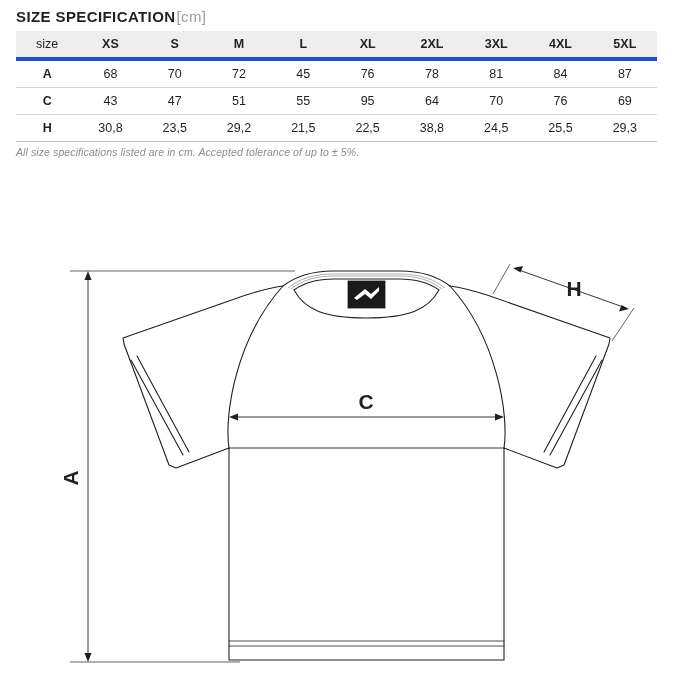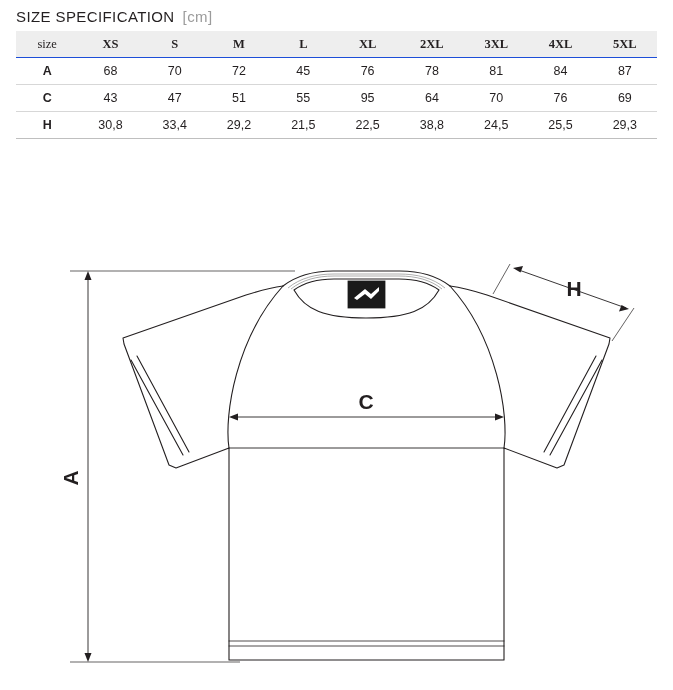--- a/index.html
+++ b/index.html
@@ -22,49 +22,48 @@
   }
   
   .title-row {
     position: absolute;
     left: 16px;
     top: 8px;
     font-size: 15px;
     letter-spacing: 0.4px;
   }
   .title-main {
-    font-weight: normal;
+    font-weight: bold;
     color: #231f20;
   }
   .title-unit {
     font-weight: normal;
     color: #9b9b9b;
-    margin-left: 8px;
+    margin-left: 1px;
   }
   
   .size-table {
     position: absolute;
     left: 16px;
     top: 31px;
     width: 641px;
     border-collapse: collapse;
     font-size: 12.5px;
   }
   .size-table th, .size-table td {
     text-align: center;
     padding: 0;
     height: 26px;
     border-bottom: 1px solid #d7d7d7;
   }
   .size-table thead th {
     background: #eeeeee;
     font-weight: bold;
     color: #231f20;
-    border-bottom: 1px solid #1d4ed8;
-    font-family: Liberation Serif, serif;
+    border-bottom: 4px solid #1d4ed8;
   }
   .size-table thead th.hdr-size {
     font-weight: normal;
   }
   .size-table tbody tr:last-child td {
     border-bottom: 1px solid #bfbfbf;
   }
   .size-table td.rowlabel {
     font-weight: bold;
   }
@@ -141,32 +140,33 @@
         <td>55</td>
         <td>95</td>
         <td>64</td>
         <td>70</td>
         <td>76</td>
         <td>69</td>
       </tr>
       <tr>
         <td class="rowlabel">H</td>
         <td>30,8</td>
-        <td>33,4</td>
+        <td>23,5</td>
         <td>29,2</td>
         <td>21,5</td>
         <td>22,5</td>
         <td>38,8</td>
         <td>24,5</td>
         <td>25,5</td>
         <td>29,3</td>
       </tr>
     </tbody>
   </table>
 
+  <div class="note">All size specifications listed are in cm. Accepted tolerance of up to ± 5%.</div>
 
   <div class="drawing">
     <svg width="673" height="515" viewBox="0 0 673 515" xmlns="http://www.w3.org/2000/svg">
 
       <g fill="none" stroke="#231f20" stroke-width="1.1" stroke-linejoin="round" stroke-linecap="round">
 
         <path d="
           M 283 111
           C 283 111, 268 113, 246 120
           L 123 163

